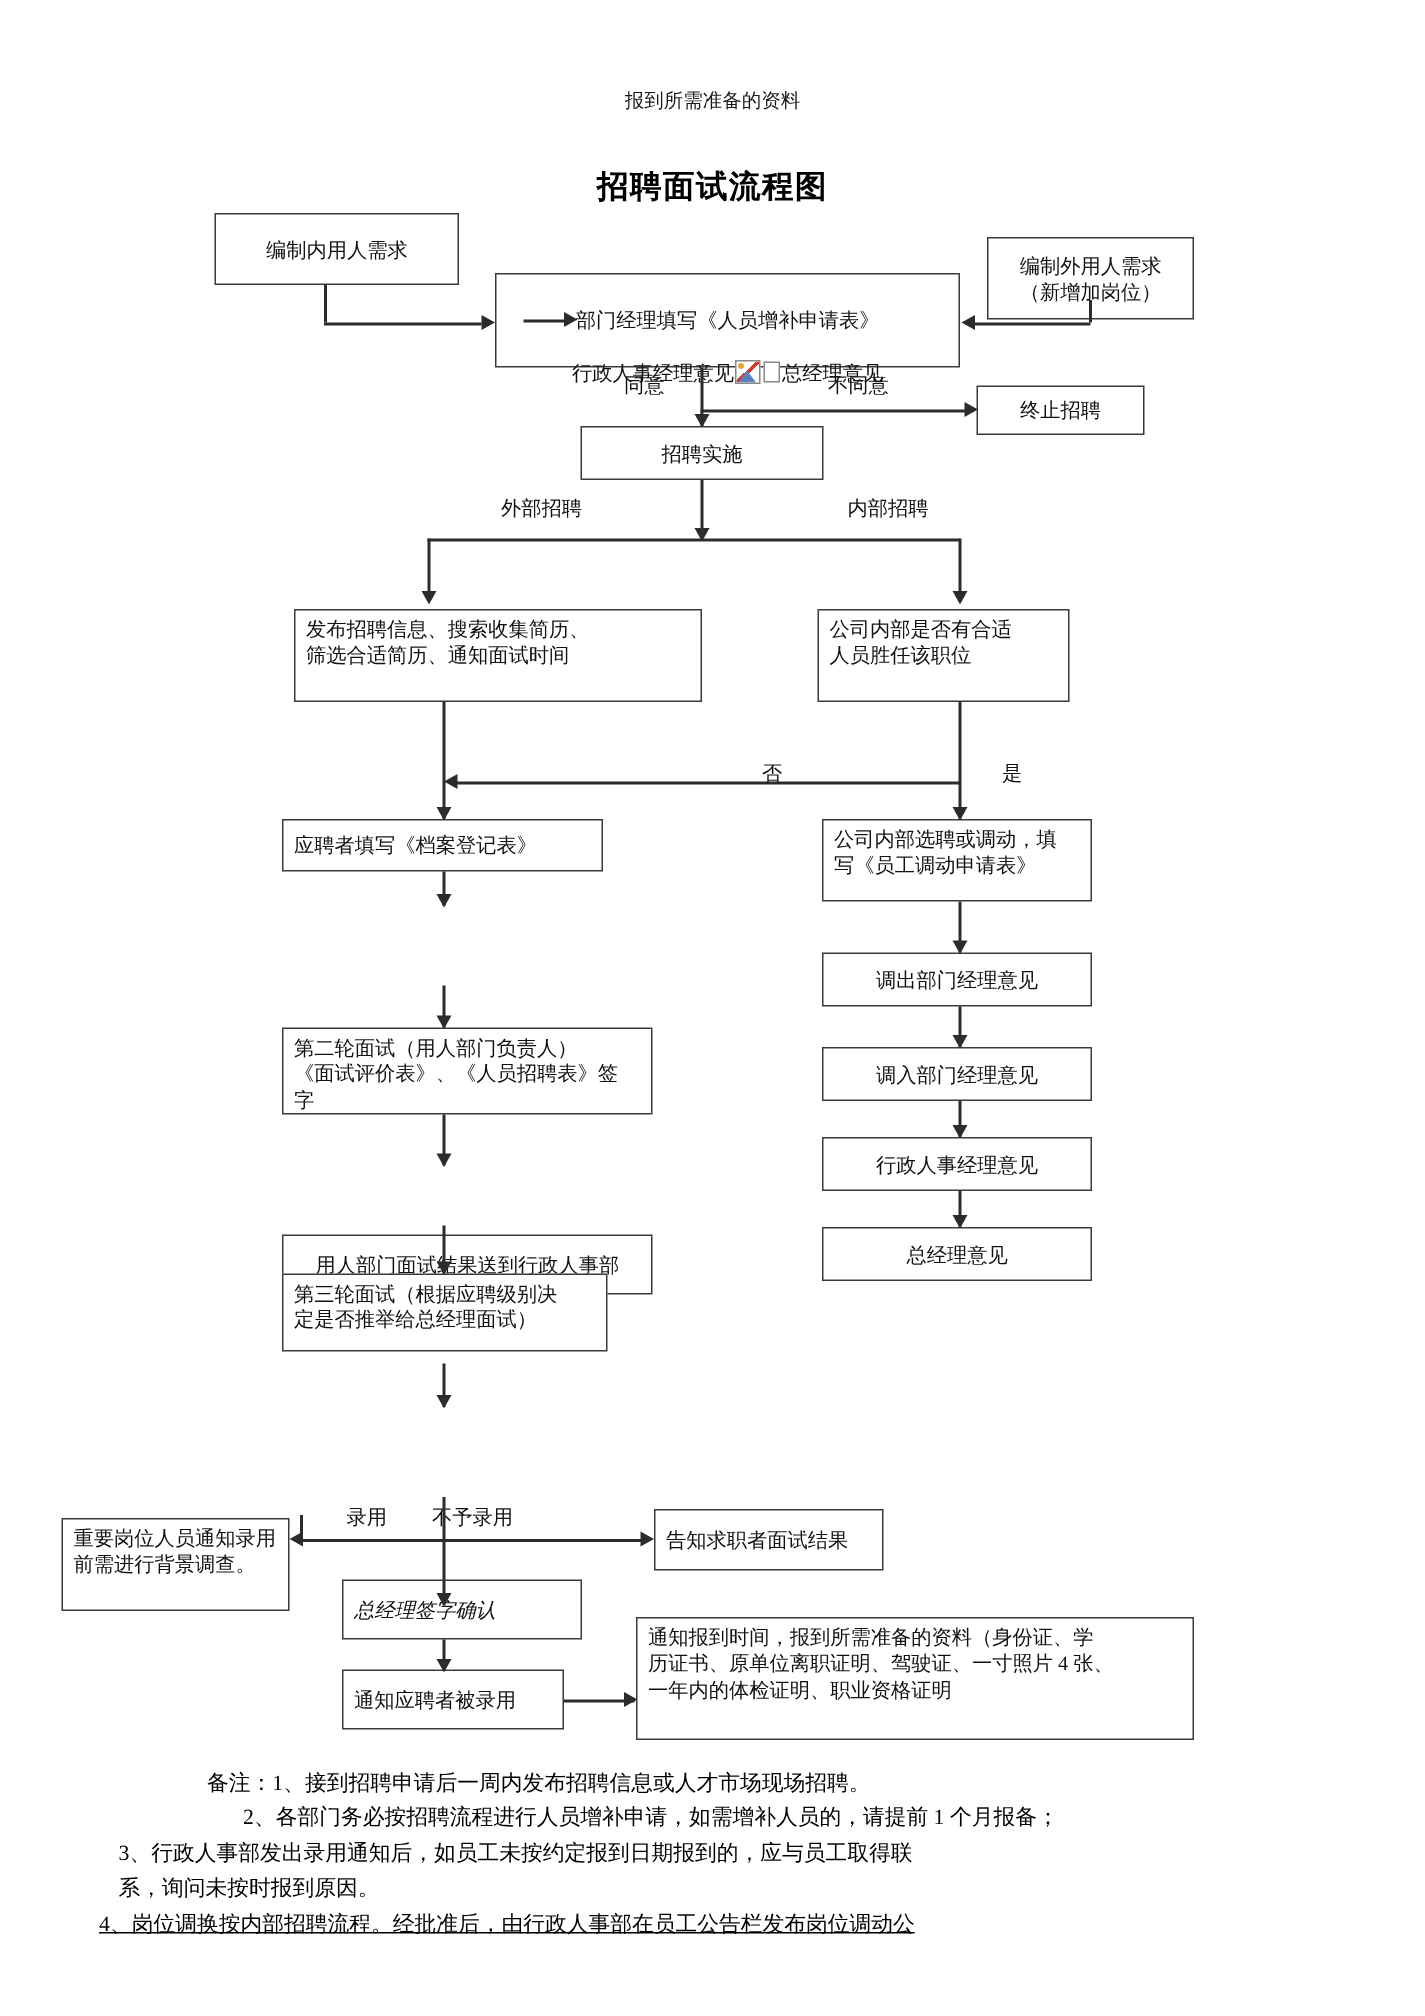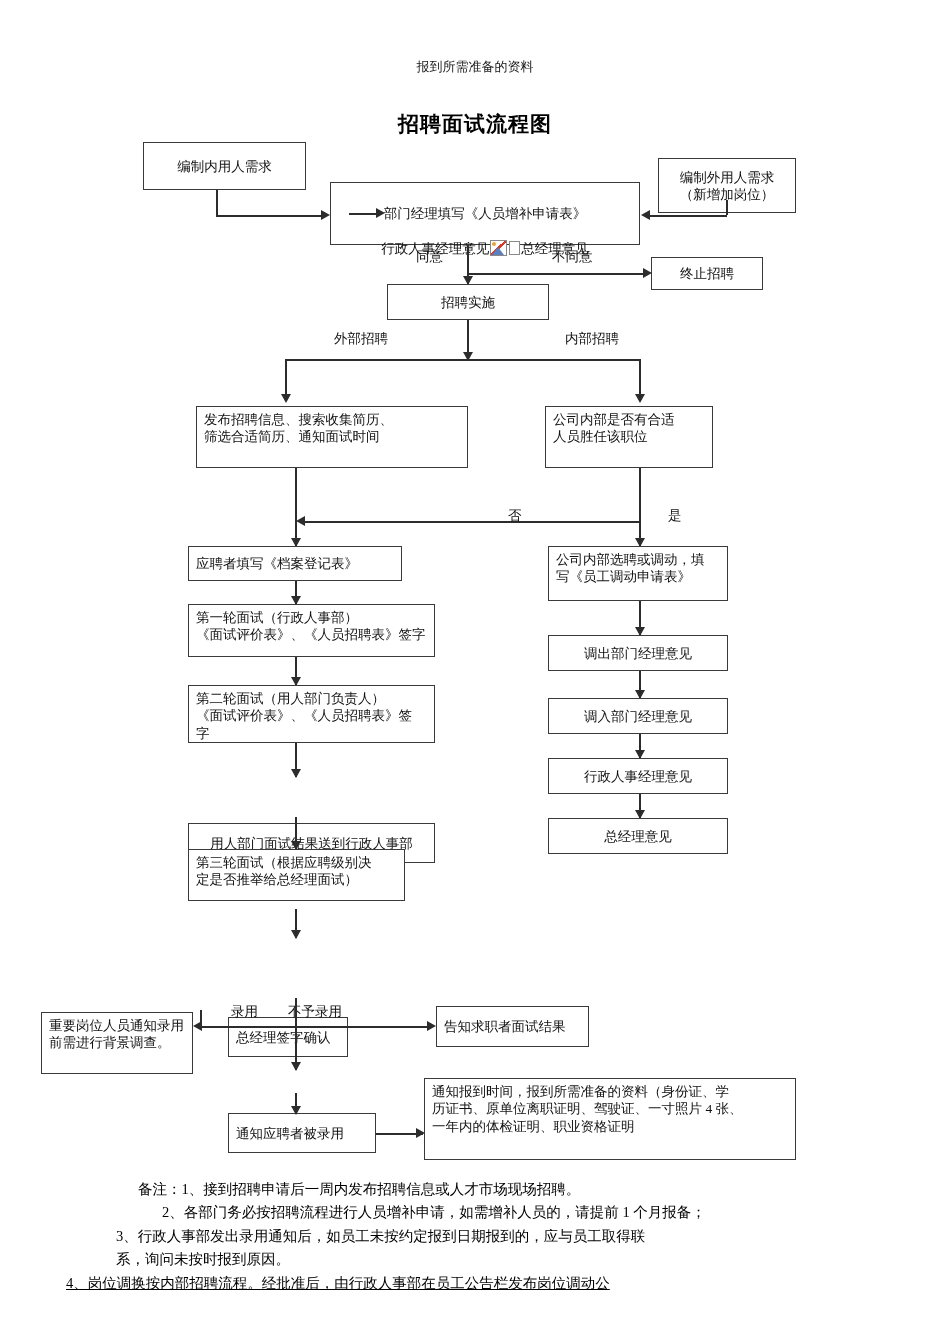--- a/index.html
+++ b/index.html
@@ -81,21 +81,21 @@
   .emptybox{
     display:inline-block;width:9px;height:12px;border:1px solid #8a8a8a;
     vertical-align:-2px;margin:0 1px;background:#fff;
   }
 
   
   .notes{position:absolute;left:0;top:1178px;width:950px;font-size:14.5px;line-height:1.62;}
   .nl{position:relative;white-space:nowrap;}
   .nl.i1{padding-left:138px;}
   .nl.i2{padding-left:162px;}
-  .nl.i3{padding-left:116px;}
+  .nl.i3{padding-left:79px;}
   .nl.i4{padding-left:66px;text-decoration:underline;}
 </style>
 </head>
 <body>
 
 <div id="stage">
 
   <div class="hdr">报到所需准备的资料</div>
   <div class="title">招聘面试流程图</div>
 
@@ -119,22 +119,20 @@
 筛选合适简历、通知面试时间</div>
 
   <div class="box l" style="left:545px;top:406px;width:168px;height:62px;">公司内部是否有合适
 人员胜任该职位</div>
 
   <div class="box l mid" style="left:188px;top:546px;width:214px;height:35px;justify-content:flex-start;">应聘者填写《档案登记表》</div>
 
   <div class="box l" style="left:548px;top:546px;width:180px;height:55px;">公司内部选聘或调动，填
 写《员工调动申请表》</div>
 
-  <div class="box l" style="left:188px;top:604px;width:247px;height:53px;">第一轮面试（行政人事部）
-《面试评价表》、《人员招聘表》签字</div>
 
   <div class="box c mid" style="left:548px;top:635px;width:180px;height:36px;">调出部门经理意见</div>
 
   <div class="box l" style="left:188px;top:685px;width:247px;height:58px;">第二轮面试（用人部门负责人）
 《面试评价表》、《人员招聘表》签
 字</div>
 
   <div class="box c mid" style="left:548px;top:698px;width:180px;height:36px;">调入部门经理意见</div>
 
   <div class="box c mid" style="left:188px;top:777px;width:247px;height:40px;margin-top:46px;">用人部门面试结果送到行政人事部</div>
@@ -145,21 +143,21 @@
 定是否推举给总经理面试）</div>
 
   <div class="box c mid" style="left:548px;top:818px;width:180px;height:36px;">总经理意见</div>
 
 
   <div class="box l" style="left:41px;top:1012px;width:152px;height:62px;">重要岗位人员通知录用
 前需进行背景调查。</div>
 
   <div class="box l mid" style="left:436px;top:1006px;width:153px;height:41px;justify-content:flex-start;">告知求职者面试结果</div>
 
-  <div class="box l mid" style="left:228px;top:1017px;width:120px;height:40px;justify-content:flex-start;">总经理签字确认</div>
+  <div class="box l mid" style="left:228px;top:1053px;width:160px;height:40px;justify-content:flex-start;font-style:italic;">总经理签字确认</div>
 
   <div class="box l mid" style="left:228px;top:1113px;width:148px;height:40px;justify-content:flex-start;">通知应聘者被录用</div>
 
   <div class="box l" style="left:424px;top:1078px;width:372px;height:82px;">通知报到时间，报到所需准备的资料（身份证、学
 历证书、原单位离职证明、驾驶证、一寸照片 4 张、
 一年内的体检证明、职业资格证明</div>
 
   <div class="ln v" style="left:216px;top:190px;height:25px;"></div>
   <div class="ln h" style="left:216px;top:215px;width:105px;"></div>
   <div class="arw rt" style="left:321px;top:210px;"></div>

